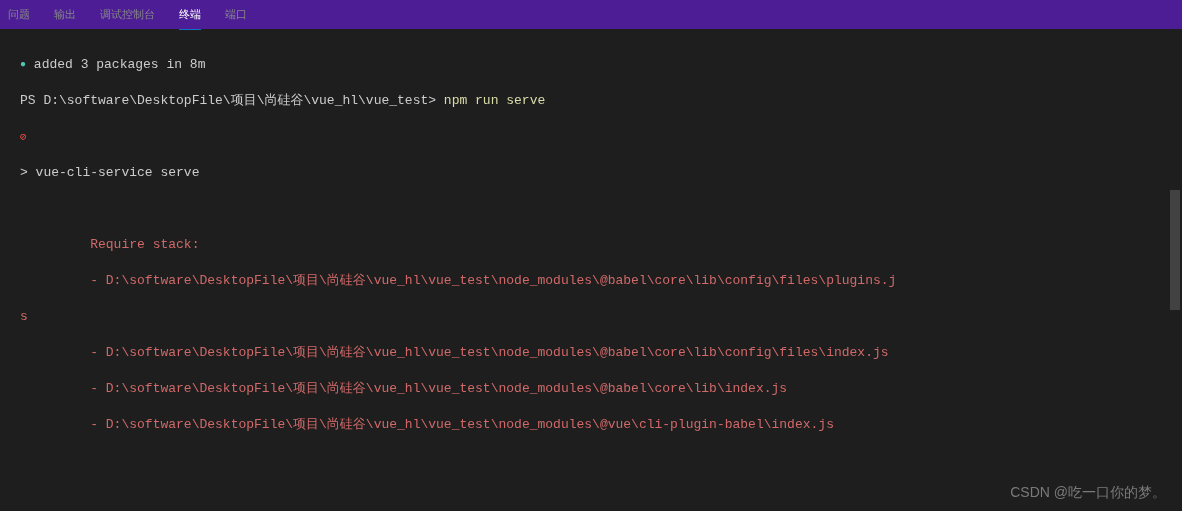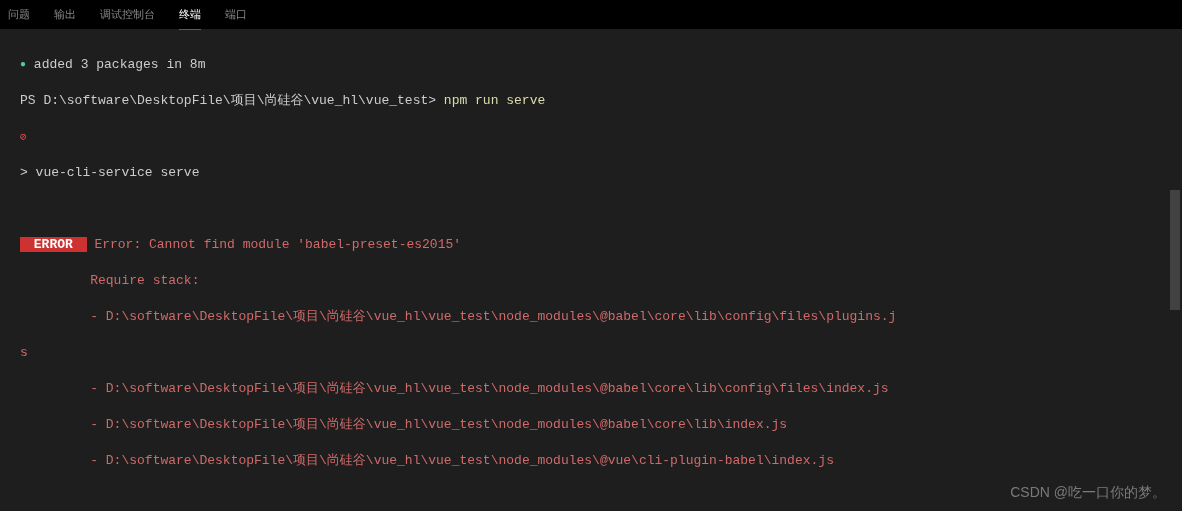--- a/index.html
+++ b/index.html
@@ -13,21 +13,21 @@
       font-family: Consolas, "Courier New", monospace;
       font-size: 13px;
       line-height: 1.4;
       width: 1182px;
       height: 511px;
       overflow: hidden;
       position: relative;
     }
     .tabs {
       display: flex;
-      background: #000000;
+      background: #4c1d95;
       border-bottom: 1px solid #1e1e1e;
       padding: 0 8px;
       height: 30px;
       align-items: center;
       gap: 24px;
       font-family: "Microsoft YaHei", sans-serif;
       font-size: 11px;
     }
     .tab {
       color: #888888;
@@ -110,21 +110,20 @@
   <div class="tab active">终端</div>
   <div class="tab">端口</div>
 </div>
 
 <div class="terminal">
 <span class="line"><span class="bullet">●</span> <span class="white">added 3 packages in 8m</span></span>
 <span class="line"><span class="white">PS D:\software\DesktopFile\项目\尚硅谷\vue_hl\vue_test&gt; </span><span class="yellow">npm run serve</span></span>
 <span class="line"><span class="fail-icon">⊘</span></span>
 <span class="line white">&gt; vue-cli-service serve</span>
 <span class="line"> </span>
-<span class="line"><span class="error-badge"> ERROR </span><span class="red"> Error: Cannot find module 'babel-preset-es2015'</span></span>
 <span class="line red"><span>         </span><span>Require stack:</span></span>
 <span class="line red"><span>         </span><span>- D:\software\DesktopFile\项目\尚硅谷\vue_hl\vue_test\node_modules\@babel\core\lib\config\files\plugins.j</span></span>
 <span class="line red">s</span>
 <span class="line red"><span>         </span><span>- D:\software\DesktopFile\项目\尚硅谷\vue_hl\vue_test\node_modules\@babel\core\lib\config\files\index.js</span></span>
 <span class="line red"><span>         </span><span>- D:\software\DesktopFile\项目\尚硅谷\vue_hl\vue_test\node_modules\@babel\core\lib\index.js</span></span>
 <span class="line red"><span>         </span><span>- D:\software\DesktopFile\项目\尚硅谷\vue_hl\vue_test\node_modules\@vue\cli-plugin-babel\index.js</span></span>
 
 
 
 

